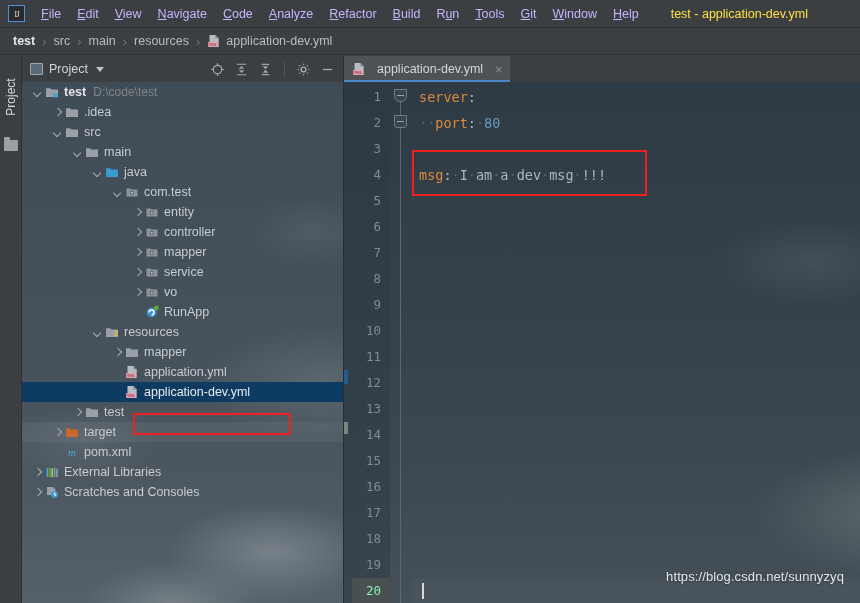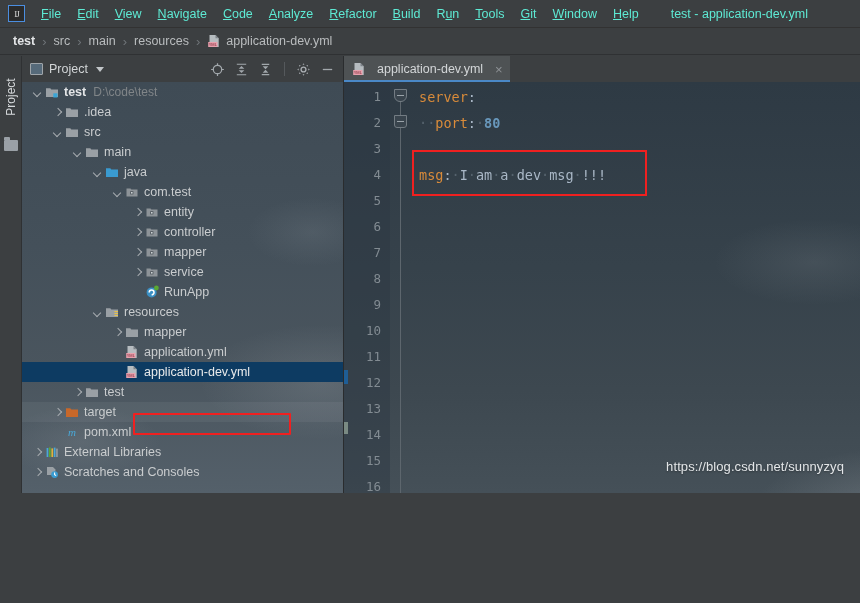--- a/index.html
+++ b/index.html
@@ -4,39 +4,39 @@
 <style>
   * { box-sizing: border-box; margin:0; padding:0; }
   html,body { width:860px; height:603px; overflow:hidden; }
   body{
     font-family:"Liberation Sans", sans-serif;
     background:#3c3f41;
     font-size:12px;
     color:#bbbbbb;
     -webkit-font-smoothing:antialiased;
   }
-  #app{ position:relative; width:860px; height:493px; overflow:hidden; }
+  #app{ position:relative; width:860px; height:603px; overflow:hidden; }
 
   
   .menubar{
     height:28px; background:#3c3f41; display:flex; align-items:center;
     padding-left:4px; position:relative; border-bottom:1px solid #323232;
   }
   .ij-logo{
     width:17px; height:17px; margin:0 8px 0 4px; border:1.5px solid #4b8ee0;
     background:#2b2b2b; display:flex; align-items:center; justify-content:center;
     font-size:9px; color:#d6d6d6; font-family:"Liberation Serif",serif; letter-spacing:-1px;
     flex:none;
   }
   .menu-item{
-    padding:3px 8px; font-size:12.5px; color:#5eead4; cursor:default; white-space:nowrap;
+    padding:3px 8px; font-size:12.5px; color:#c4b5fd; cursor:default; white-space:nowrap;
   }
   .menu-item .mn{ text-decoration:underline; }
   .win-title{
-    margin-left:24px; font-size:12.5px; color:#5eead4; white-space:nowrap;
+    margin-left:24px; font-size:12.5px; color:#fde047; white-space:nowrap;
   }
 
   
   .navbar{
     height:27px; background:#3c3f41; display:flex; align-items:center;
     padding-left:10px; gap:0px; border-bottom:1px solid #2f3133;
   }
   .crumb{ font-size:12.5px; color:#b9bcbe; padding:2px 3px; white-space:nowrap;}
   .crumb.bold{ font-weight:bold; color:#d4d7d9; }
   .crumb-sep{ color:#6f7478; font-size:13px; padding:0 4px; }
@@ -181,21 +181,21 @@
   }
   .fold-mark:after{ content:""; width:7px; height:1px; background:#9aa3a9; }
   .fold-mark.f1{ top:7px; border-radius:0 0 6px 6px; }
   .fold-mark.f2{ top:33px; border-radius:0 0 3px 3px; }
   .code{
     flex:1; position:relative; padding-top:2px;
     font-family:"DejaVu Sans Mono","Liberation Mono",monospace; font-size:13.5px;
   }
   .cline{ height:26px; line-height:26px; padding-left:7px; white-space:pre; }
   .k{ color:#d98b3a;margin-top:36px; }
-  .num{ color:#6897bb;font-weight:bold; }
+  .num{ color:#6897bb; }
   .plain{ color:#a9b7c6; }
   .dot{ color:#55626d; }
   .cursor{
     display:inline-block; width:1.5px; height:16px; background:#d5d8da;
     vertical-align:-3px; margin-left:3px;
   }
   .cline.active-line{ background:rgba(255,255,255,.028); }
 
   .watermark{
     position:absolute; right:16px; bottom:19px; font-size:13px; color:#e3e6e8;
@@ -414,20 +414,32 @@
             <div style="width: 111px; flex: 0 0 auto;"></div>
             <div class="arrow right"></div>
             <span class="ic">
               <svg viewBox="0 0 14 14" width="14" height="14">
                 <path d="M1.5 3.4h4l.9 1.1H12.5V11.6H1.5z" fill="#8d9398"></path>
                 <rect x="5.2" y="6.2" width="3.2" height="3.2" fill="#50585e"></rect>
                 <rect x="6" y="7" width="1.6" height="1.6" fill="#cfd4d7"></rect>
               </svg>
             </span>
             <span class="lbl">service</span>
+          </div>
+          <div class="row">
+            <div style="width: 111px; flex: 0 0 auto;"></div>
+            <div class="arrow right"></div>
+            <span class="ic">
+              <svg viewBox="0 0 14 14" width="14" height="14">
+                <path d="M1.5 3.4h4l.9 1.1H12.5V11.6H1.5z" fill="#8d9398"></path>
+                <rect x="5.2" y="6.2" width="3.2" height="3.2" fill="#50585e"></rect>
+                <rect x="6" y="7" width="1.6" height="1.6" fill="#cfd4d7"></rect>
+              </svg>
+            </span>
+            <span class="lbl">vo</span>
           </div>
           <div class="row">
             <div style="width: 111px; flex: 0 0 auto;"></div>
             <div class="arrow none"></div>
             <span class="ic">
               <svg viewBox="0 0 14 14" width="14" height="14">
                 <circle cx="6.6" cy="7.4" r="5" fill="#3a8fc4"></circle>
                 <path d="M4.2 7.4a2.4 2.4 0 1 1 2.4 2.4" fill="none" stroke="#fff" stroke-width="1.5"></path>
                 <circle cx="11.4" cy="3" r="2.4" fill="#5aa832"></circle>
               </svg>

